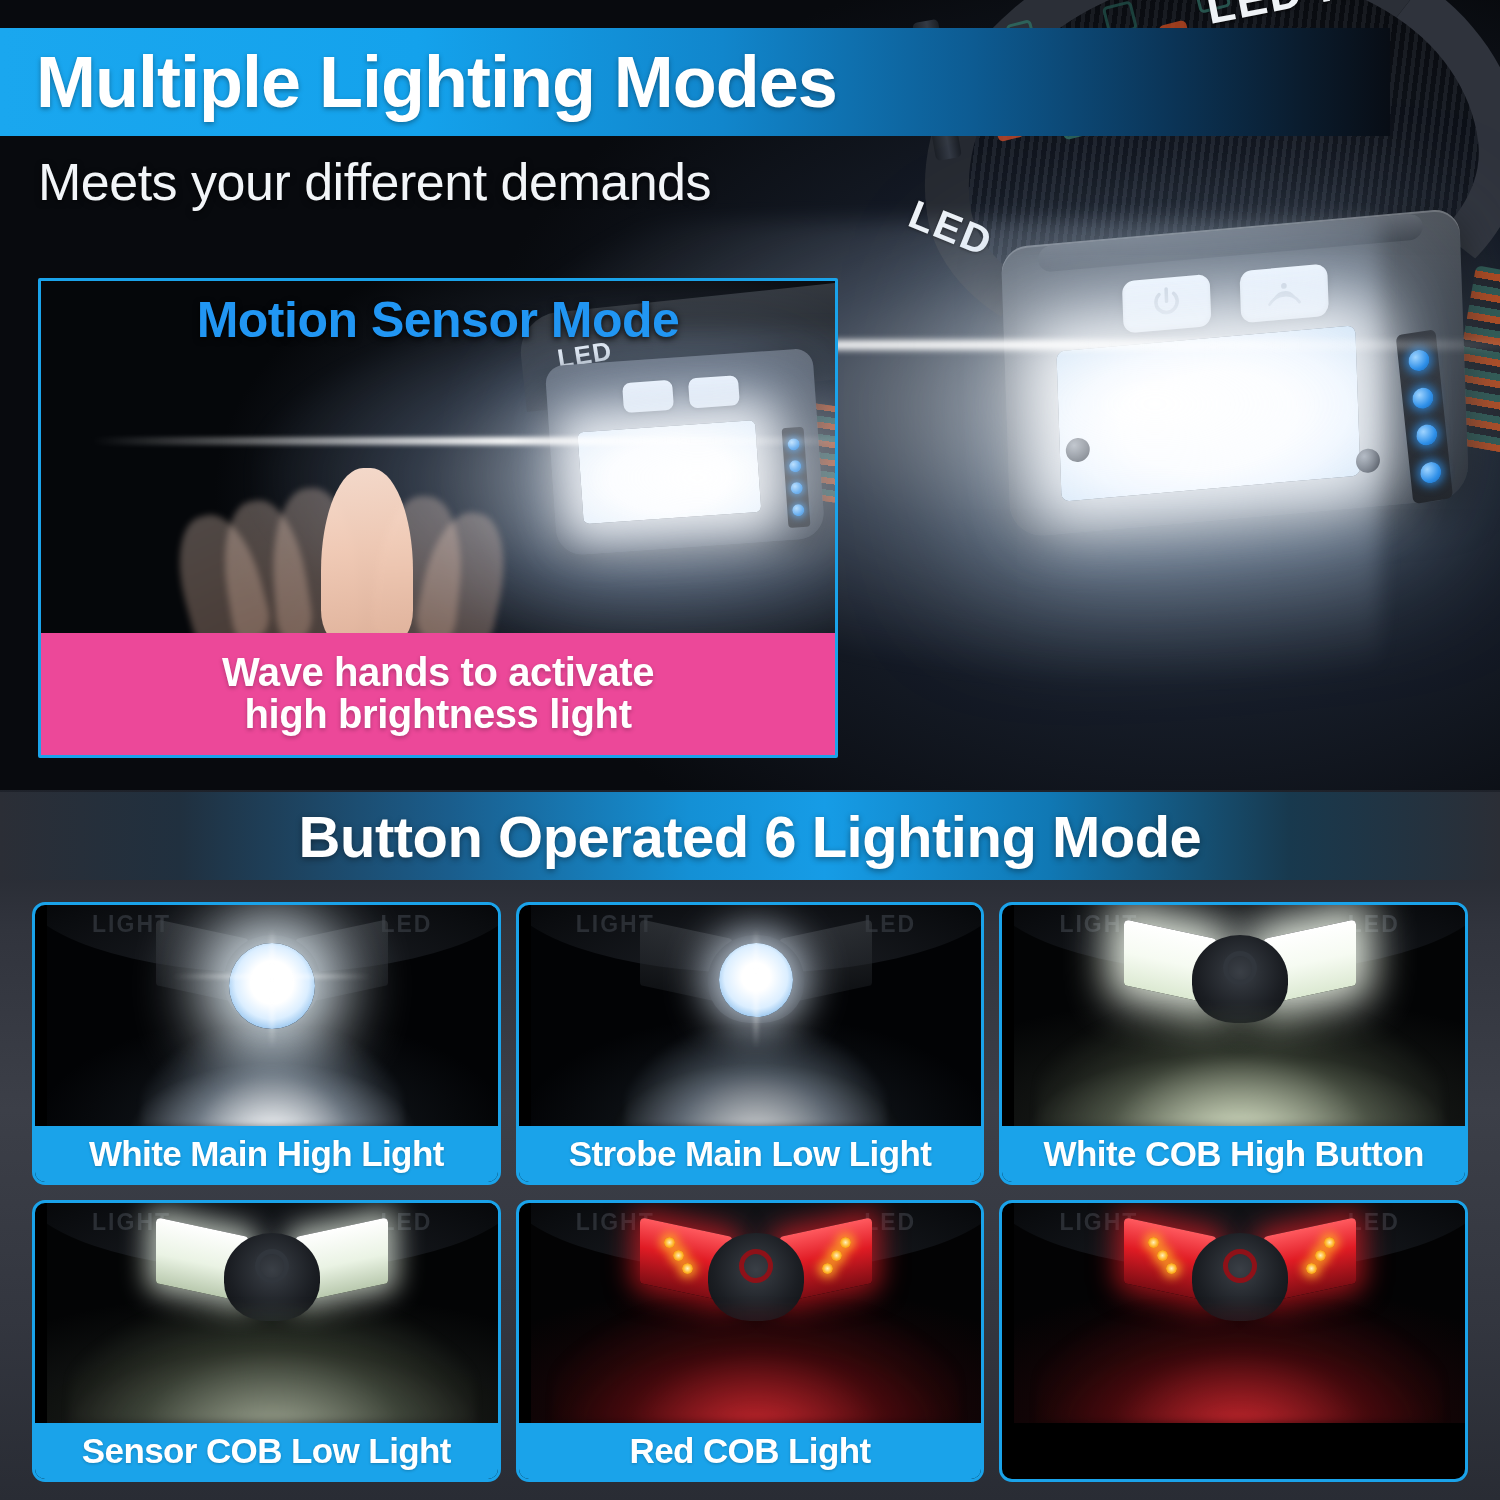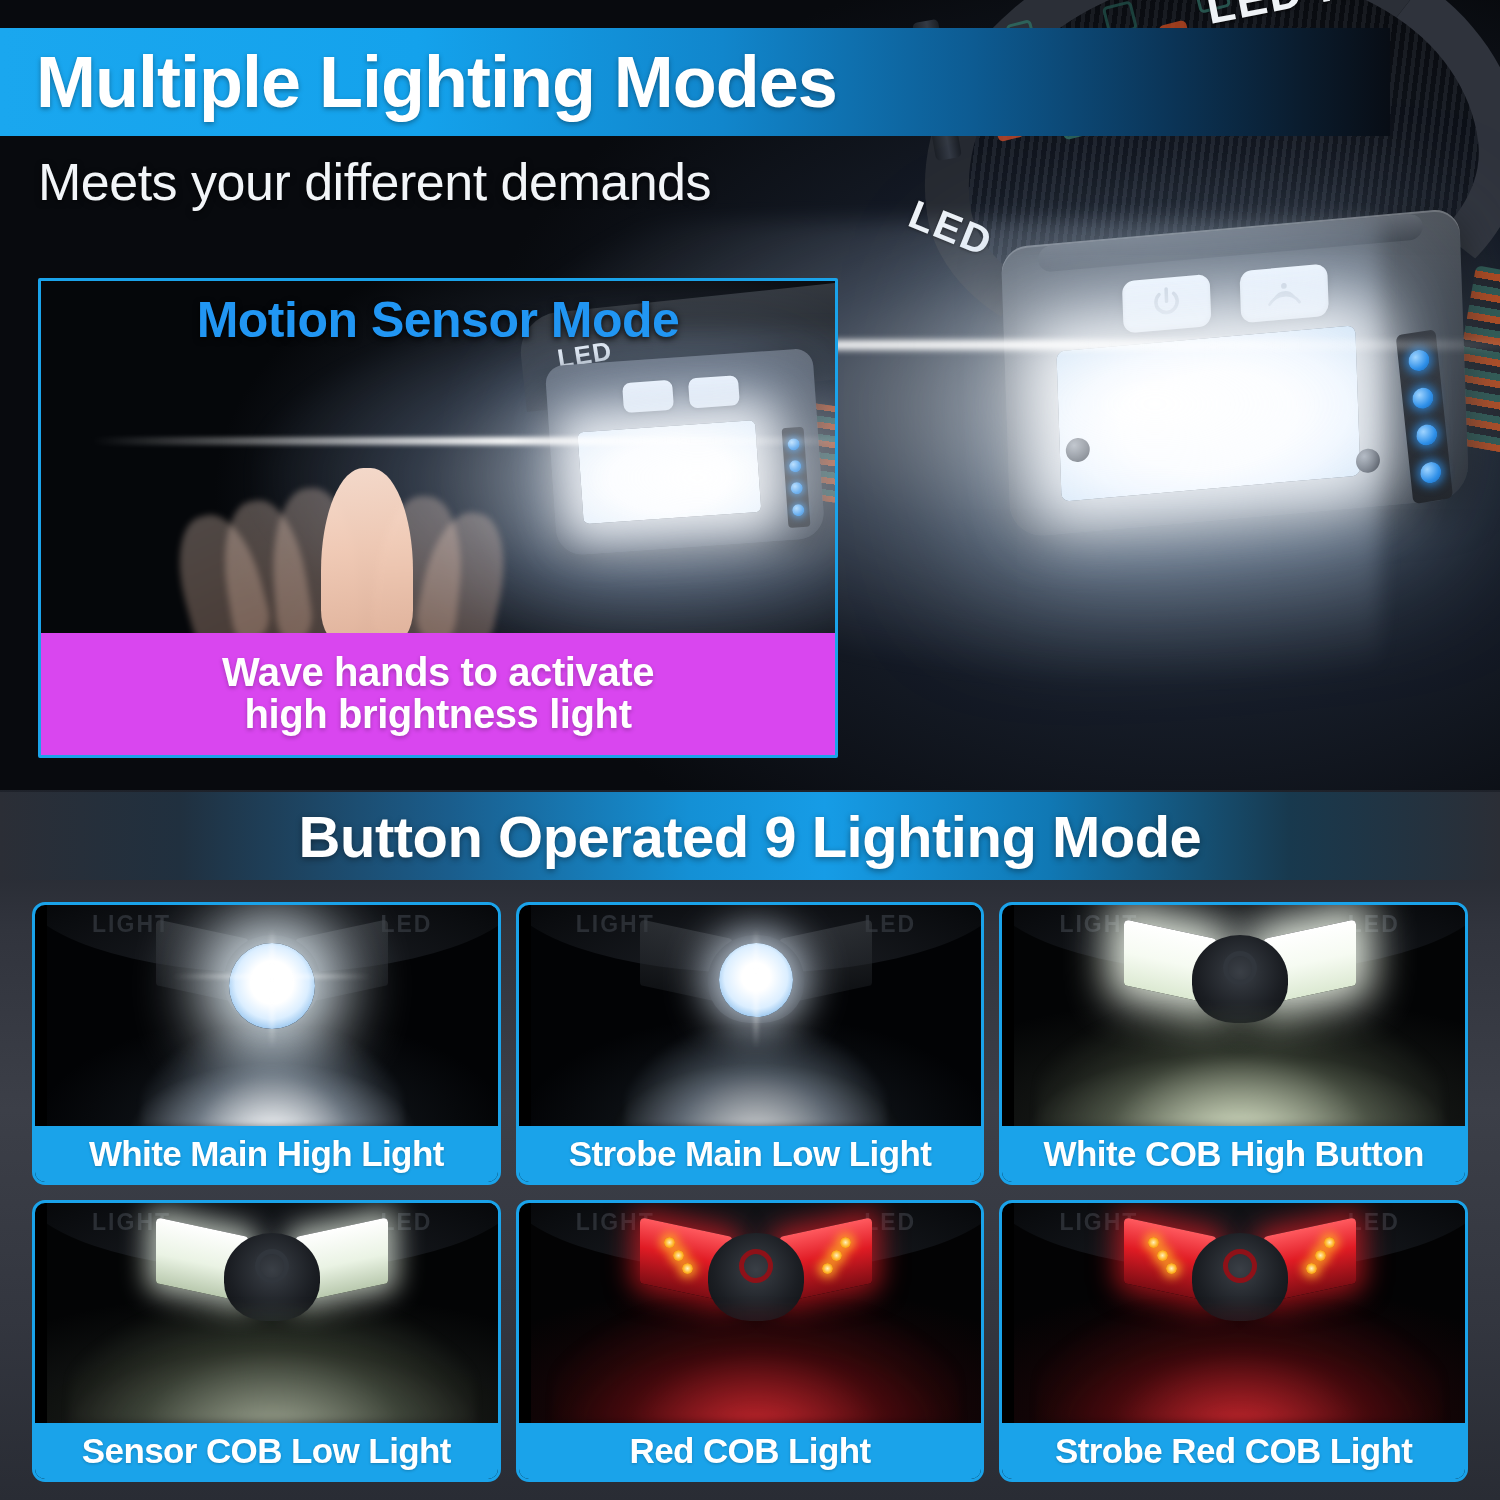--- a/index.html
+++ b/index.html
@@ -152,21 +152,21 @@
       #04060a;
   }
   .motion-title {
     position:absolute; left:0; top:10px; width:100%;
     text-align:center; color:#2196f3; font-size:50px; font-weight:bold;
     letter-spacing:-0.5px; text-shadow:0 2px 6px rgba(0,0,0,.85);
     z-index:6;
   }
   .motion-caption {
     position:absolute; left:0; bottom:0; width:100%; height:122px;
-    background:#d946ef; display:flex; flex-direction:column;
+    background:#ec4899; display:flex; flex-direction:column;
     align-items:center; justify-content:center;
   }
   .motion-caption span {
     color:#fff; font-size:40px; font-weight:bold; line-height:1.04;
     letter-spacing:-0.4px; text-shadow:0 2px 4px rgba(0,0,0,.25);
   }
 
   
   .mini-lamp { position:absolute; left:470px; top:28px; width:340px; height:280px; }
   .ml-strap {
@@ -375,21 +375,21 @@
         <div class="motion-title">Motion Sensor Mode</div>
       </div>
       <div class="motion-caption">
         <span>Wave hands to activate</span>
         <span>high brightness light</span>
       </div>
     </div>
   </div>
 
   <div class="section-band">
-    <span>Button Operated 9 Lighting Mode</span>
+    <span>Button Operated 6 Lighting Mode</span>
   </div>
 
   <div class="grid" id="grid">
       <div class="tile">
         <div class="tile-photo" style="background: radial-gradient(300px 150px at 50% 104%, rgba(235, 245, 255, 0.62) 0%, rgba(90, 110, 130, 0.1) 48%, rgba(0, 0, 0, 0) 80%), rgb(2, 3, 5);">
           <div class="t-strapshadow"></div>
           <div class="t-strapword" style="left: 10%;">LIGHT</div>
           <div class="t-strapword" style="left: 74%;">LED</div>
           <div class="t-head">
             <div class="t-wing left" style="background: linear-gradient(rgb(63, 67, 72), rgb(26, 29, 33)); opacity: 0.55;"></div>
@@ -494,19 +494,16 @@
             <div class="cob-dot" style="background: radial-gradient(circle, rgb(255, 244, 194) 0%, rgb(255, 178, 36) 55%, rgb(217, 122, 6) 100%); box-shadow: rgba(255, 178, 36, 0.8) 0px 0px 10px 4px; top: 36px; left: 42px;"></div>
             <div class="t-wing right" style="background: linear-gradient(rgb(255, 90, 95) 0%, rgb(224, 27, 36) 45%, rgb(125, 13, 20) 100%); box-shadow: rgba(224, 27, 36, 0.7) 0px 0px 26px 8px;"></div>
             <div class="cob-dot" style="background: radial-gradient(circle, rgb(255, 244, 194) 0%, rgb(255, 178, 36) 55%, rgb(217, 122, 6) 100%); box-shadow: rgba(255, 178, 36, 0.8) 0px 0px 10px 4px; top: 10px; left: 200px;"></div>
             <div class="cob-dot" style="background: radial-gradient(circle, rgb(255, 244, 194) 0%, rgb(255, 178, 36) 55%, rgb(217, 122, 6) 100%); box-shadow: rgba(255, 178, 36, 0.8) 0px 0px 10px 4px; top: 23px; left: 191px;"></div>
             <div class="cob-dot" style="background: radial-gradient(circle, rgb(255, 244, 194) 0%, rgb(255, 178, 36) 55%, rgb(217, 122, 6) 100%); box-shadow: rgba(255, 178, 36, 0.8) 0px 0px 10px 4px; top: 36px; left: 182px;"></div>
             <div class="t-center"></div>
             <div class="t-ring" style="border-color: rgb(142, 17, 24);"></div>
           </div>
           <div class="t-floor" style="width: 90%; height: 118px; background: radial-gradient(at 50% 110%, rgba(240, 50, 58, 0.7) 0%, rgba(150, 18, 24, 0.26) 45%, rgba(0, 0, 0, 0) 80%); filter: blur(5px);"></div>
         </div>
-        <div class="tile-cap">
-          <span>Strobe Red COB Light</span>
-        </div>
       </div>
     </div>
 
 </div>
 
 </body></html>

